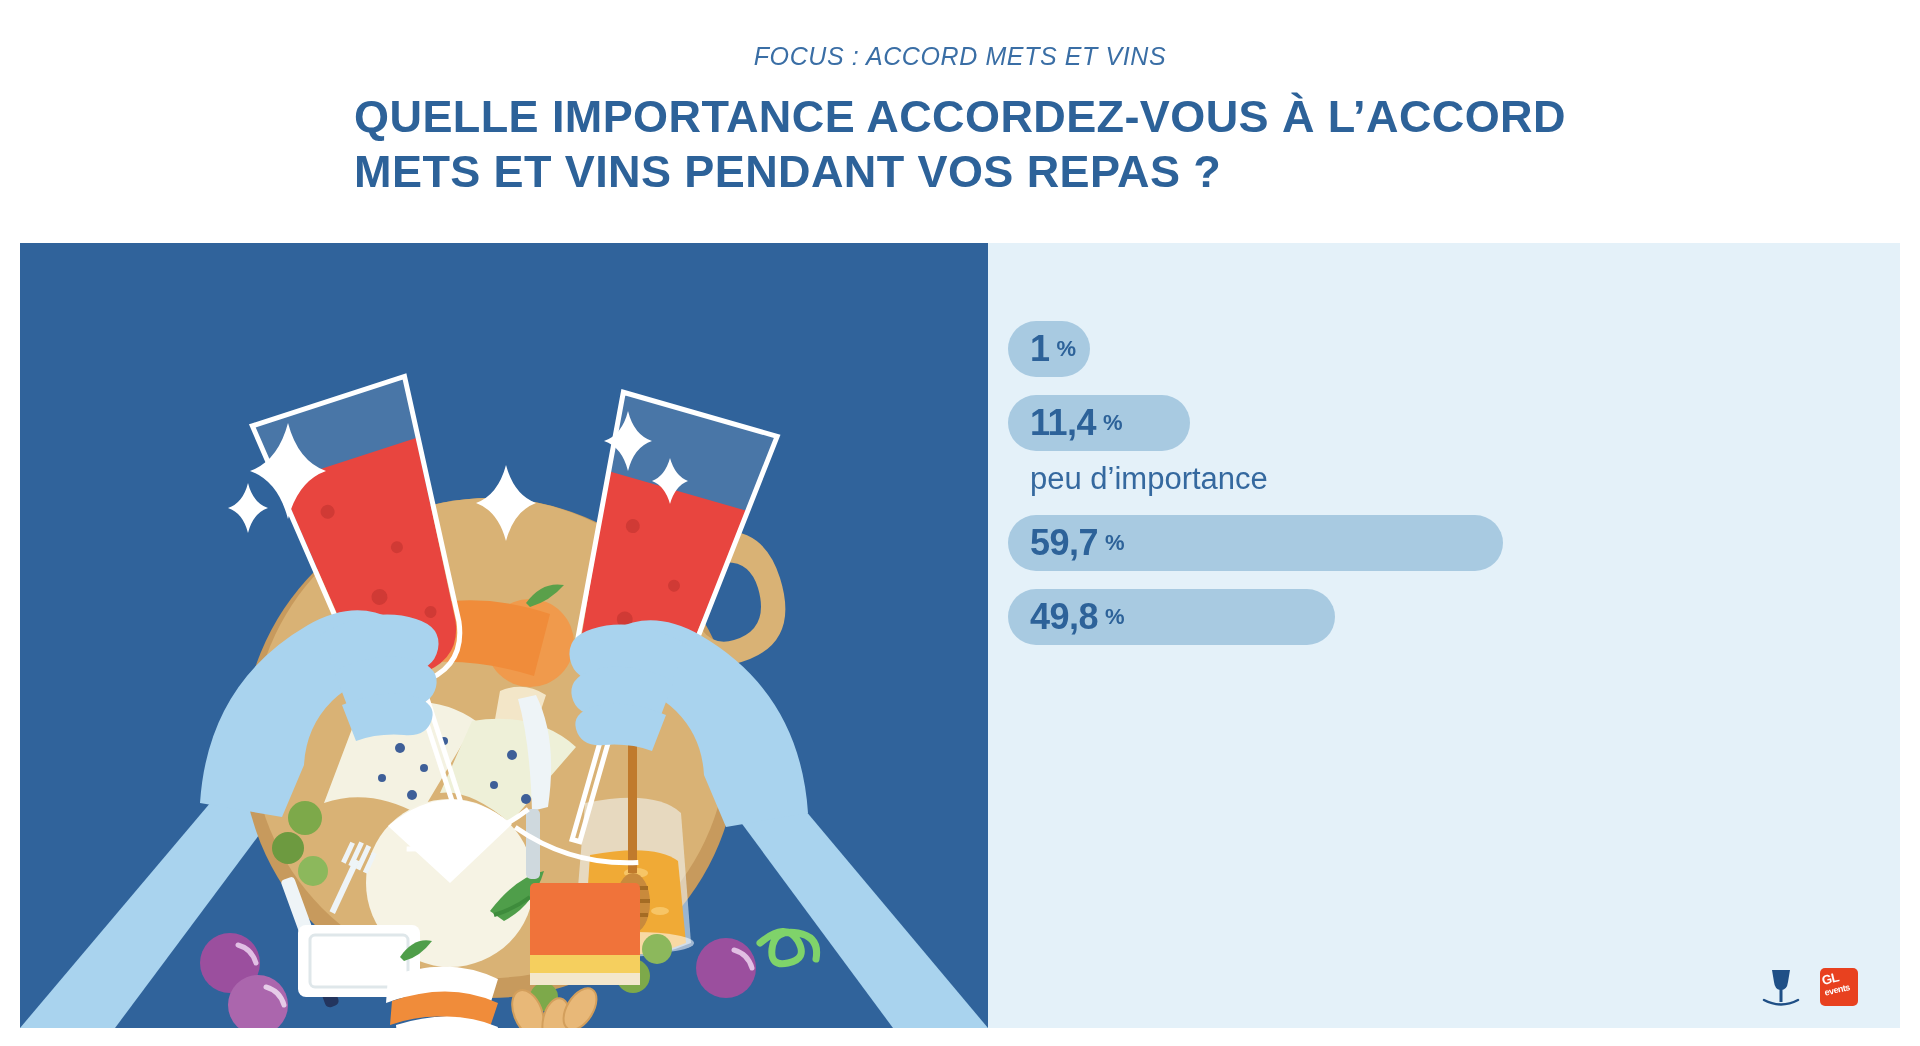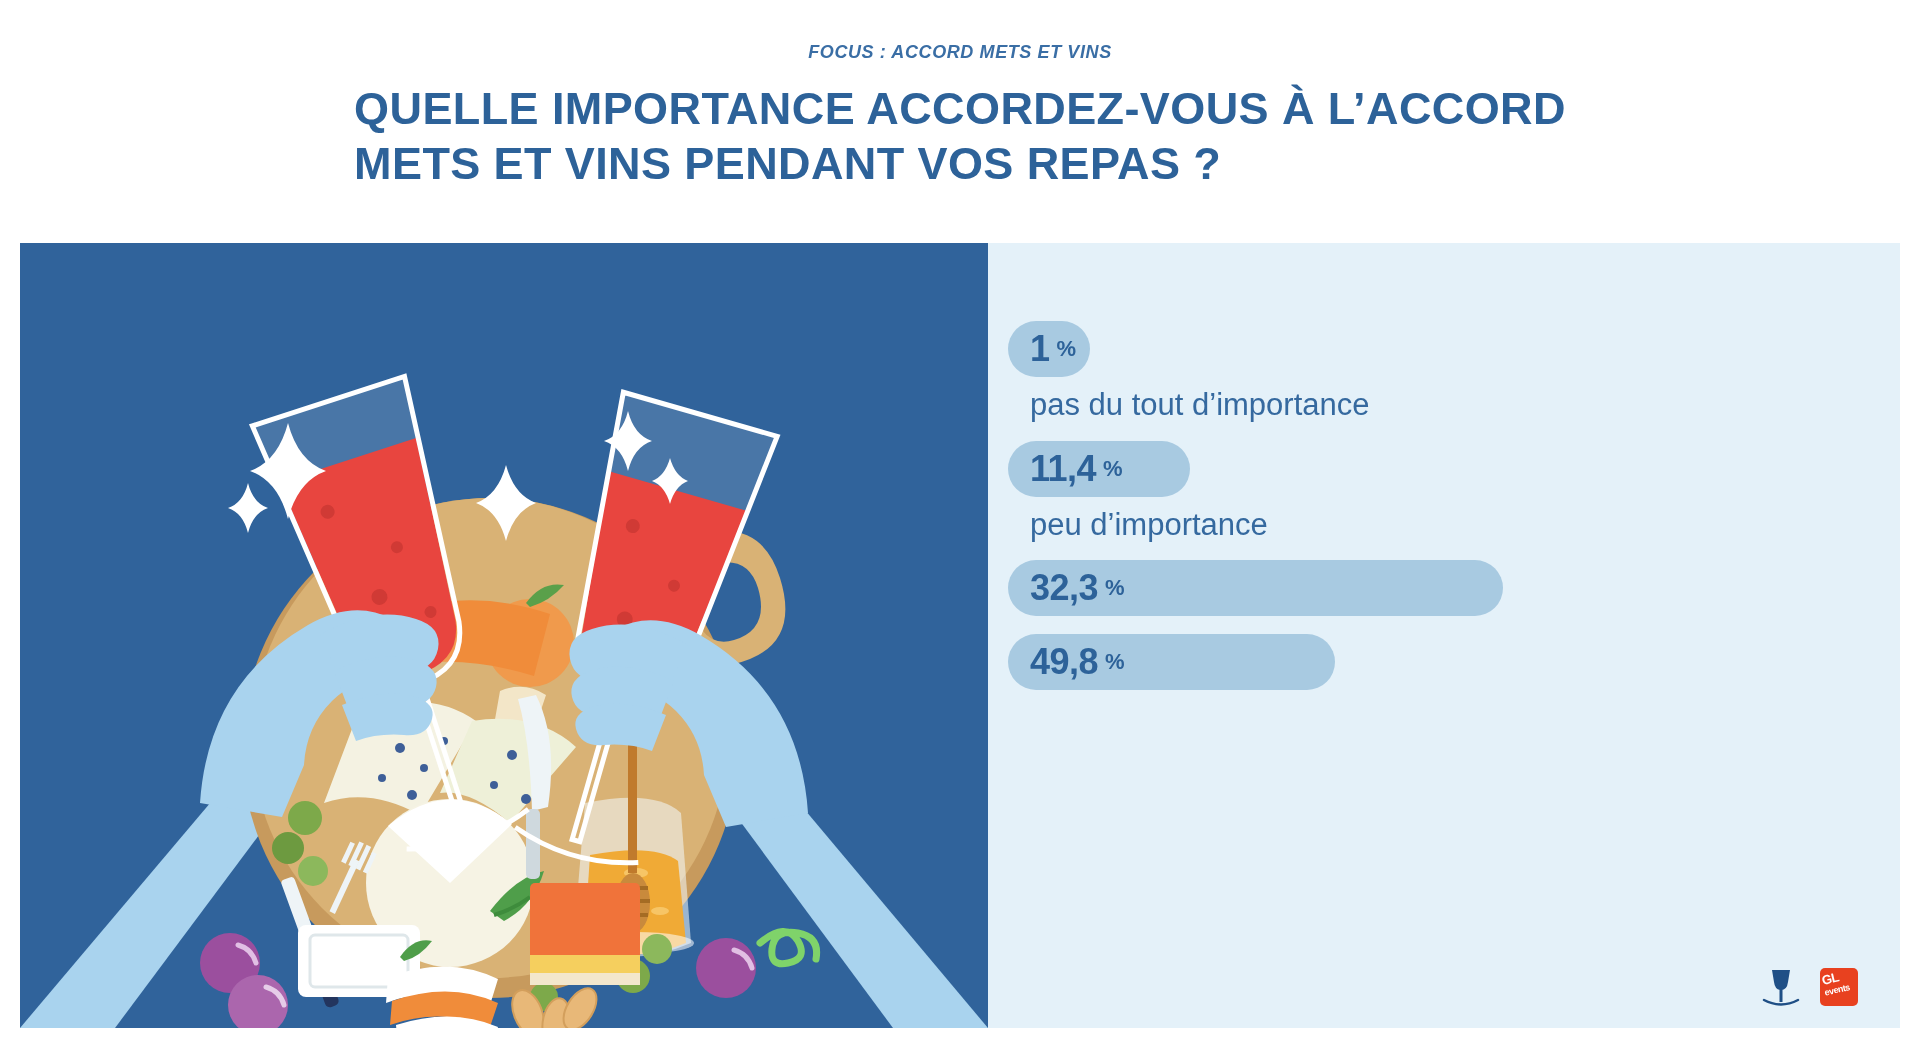--- a/index.html
+++ b/index.html
@@ -23,24 +23,24 @@
     display: flex;
     flex-direction: column;
     align-items: center;
     justify-content: flex-start;
     padding-top: 42px;
     box-sizing: border-box;
   }
   .eyebrow {
     font-family: "Liberation Sans", sans-serif;
     font-style: italic;
-    font-size: 18px;
+    font-size: 25px;
     letter-spacing: 0.6px;
     color: #3a6ea5;
-    font-weight: 700;
+    font-weight: 400;
     margin: 0 0 18px 0;
     text-align: center;
   }
   .title {
     font-family: "Liberation Sans", sans-serif;
     font-weight: bold;
     font-size: 45px;
     line-height: 1.23;
     letter-spacing: 0.4px;
     color: #2d6299;
@@ -334,34 +334,33 @@
 
   <div class="data-panel">
 
     <div class="bars">
 
       <div class="bar-row">
         <div class="bar-pill" style="width:82px">
           <span class="bar-value">1</span>
           <span class="bar-pct">%</span>
         </div>
-        <div class="bar-label">pas du tout d’importance</div>
       </div>
 
       <div class="bar-row">
         <div class="bar-pill" style="width:182px">
           <span class="bar-value">11,4</span>
           <span class="bar-pct">%</span>
         </div>
         <div class="bar-label">peu d’importance</div>
       </div>
 
       <div class="bar-row">
         <div class="bar-pill" style="width:495px">
-          <span class="bar-value">32,3</span>
+          <span class="bar-value">59,7</span>
           <span class="bar-pct">%</span>
         </div>
       </div>
 
       <div class="bar-row">
         <div class="bar-pill" style="width:327px">
           <span class="bar-value">49,8</span>
           <span class="bar-pct">%</span>
         </div>
       </div>

